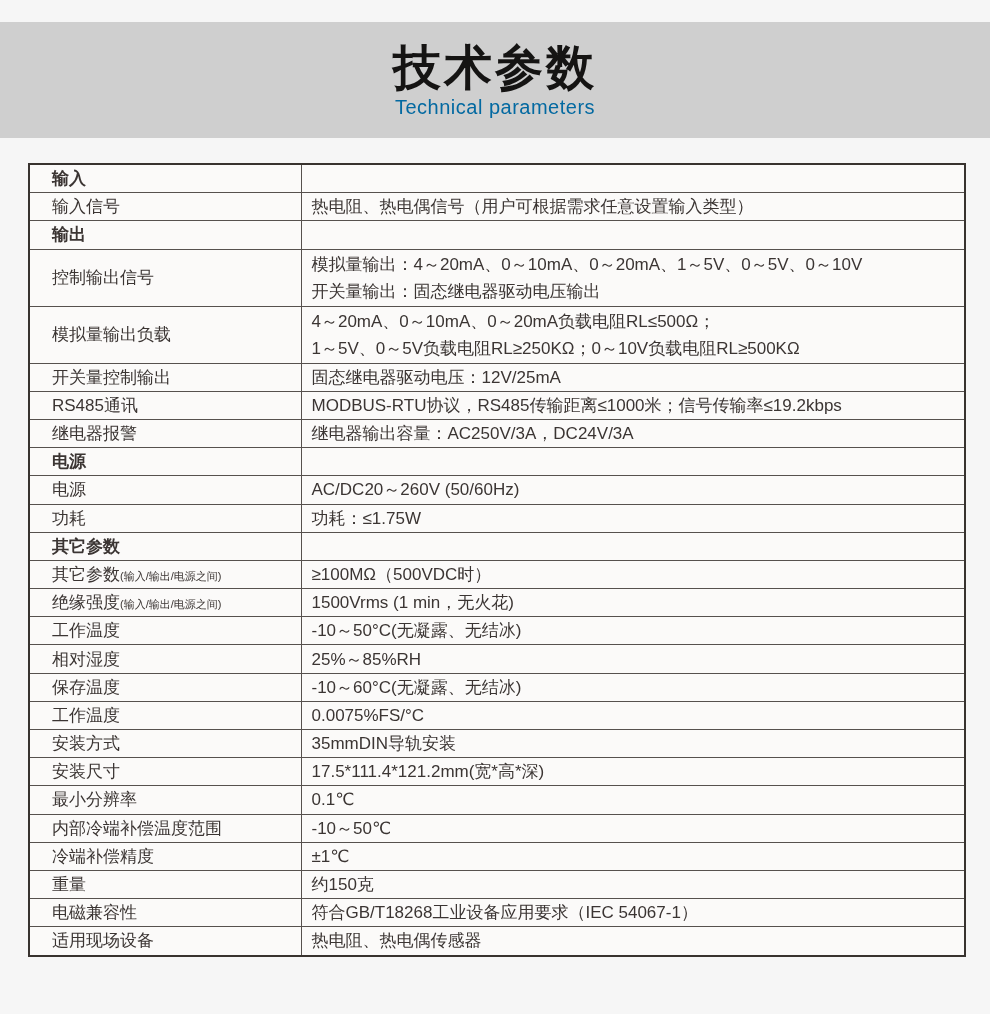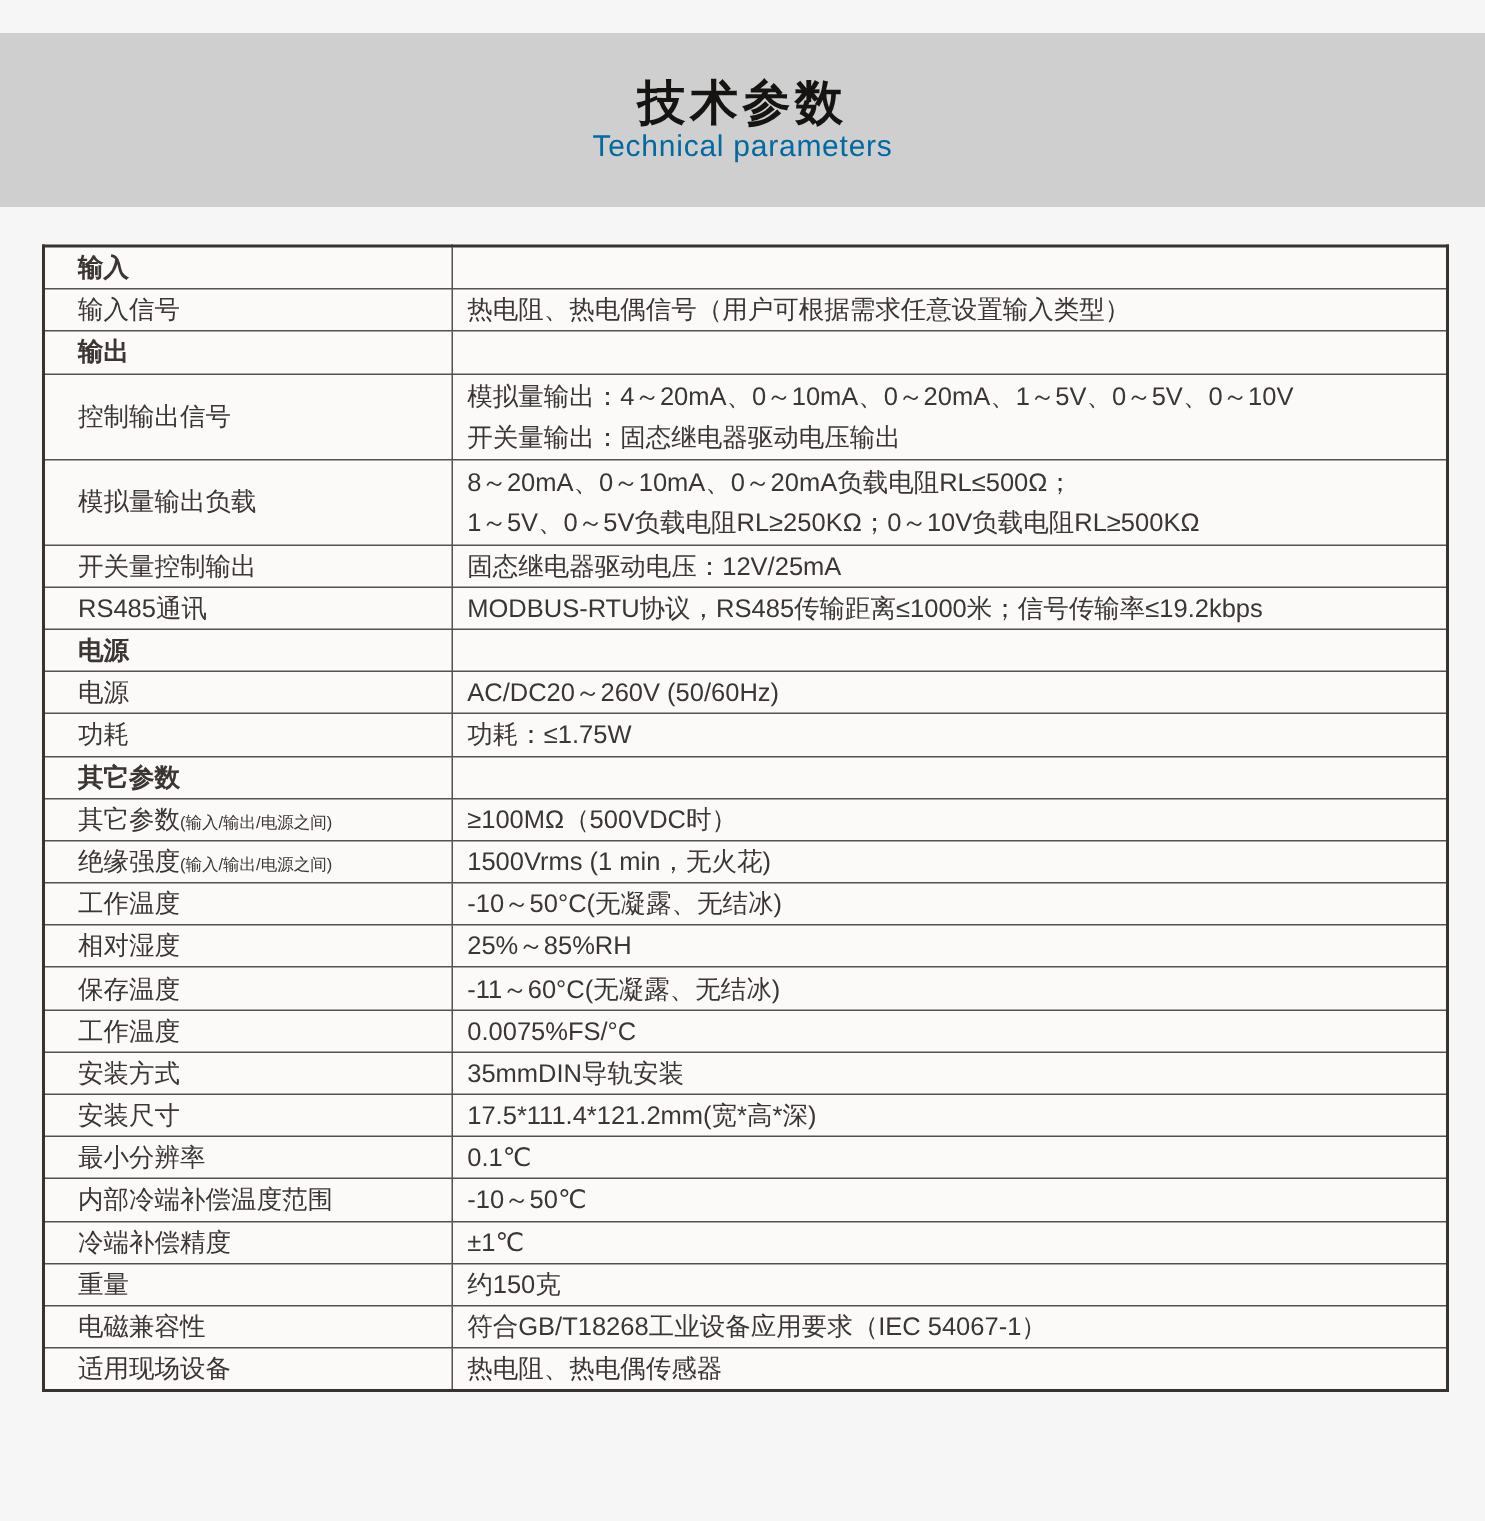--- a/index.html
+++ b/index.html
@@ -10,21 +10,21 @@
     color:#3b3533;
     position:relative;
     overflow:hidden;
   }
   .header-band{
     position:absolute;left:0;top:22px;width:990px;height:116px;
     background:#cfcfcf;
     display:flex;flex-direction:column;align-items:center;justify-content:center;
   }
   .page-title{
-    font-size:32px;font-weight:700;color:#151413;
+    font-size:48px;font-weight:700;color:#151413;
     letter-spacing:3px;line-height:1.05;margin-top:2px;
   }
   .page-subtitle{
     font-size:20px;color:#0369a1;letter-spacing:0.5px;margin-top:2px;
   }
   table.params{
     position:absolute;left:28px;top:163px;width:938px;
     border-collapse:collapse;table-layout:fixed;
     background:#fbfaf9;
     border:2px solid #38332f;
@@ -77,36 +77,42 @@
       <tr class="row-double">
         <td class="col-label"><span class="label-main">控制输出信号</span></td>
         <td class="col-value">
           <div class="value-line">模拟量输出：4～20mA、0～10mA、0～20mA、1～5V、0～5V、0～10V</div>
           <div class="value-line">开关量输出：固态继电器驱动电压输出</div>
         </td>
       </tr>
       <tr class="row-double">
         <td class="col-label"><span class="label-main">模拟量输出负载</span></td>
         <td class="col-value">
-          <div class="value-line">8～20mA、0～10mA、0～20mA负载电阻RL≤500Ω；</div>
+          <div class="value-line">4～20mA、0～10mA、0～20mA负载电阻RL≤500Ω；</div>
           <div class="value-line">1～5V、0～5V负载电阻RL≥250KΩ；0～10V负载电阻RL≥500KΩ</div>
         </td>
       </tr>
       <tr class="row-single">
         <td class="col-label"><span class="label-main">开关量控制输出</span></td>
         <td class="col-value">
           <div class="value-line">固态继电器驱动电压：12V/25mA</div>
         </td>
       </tr>
       <tr class="row-single">
         <td class="col-label"><span class="label-main">RS485通讯</span></td>
         <td class="col-value">
           <div class="value-line">MODBUS-RTU协议，RS485传输距离≤1000米；信号传输率≤19.2kbps</div>
         </td>
       </tr>
+      <tr class="row-single">
+        <td class="col-label"><span class="label-main">继电器报警</span></td>
+        <td class="col-value">
+          <div class="value-line">继电器输出容量：AC250V/3A，DC24V/3A</div>
+        </td>
+      </tr>
       <tr class="row-single row-section">
         <td class="col-label"><span class="label-main">电源</span></td>
         <td class="col-value"></td>
       </tr>
       <tr class="row-single">
         <td class="col-label"><span class="label-main">电源</span></td>
         <td class="col-value">
           <div class="value-line">AC/DC20～260V (50/60Hz)</div>
         </td>
       </tr>
@@ -140,21 +146,21 @@
       </tr>
       <tr class="row-single">
         <td class="col-label"><span class="label-main">相对湿度</span></td>
         <td class="col-value">
           <div class="value-line">25%～85%RH</div>
         </td>
       </tr>
       <tr class="row-single">
         <td class="col-label"><span class="label-main">保存温度</span></td>
         <td class="col-value">
-          <div class="value-line">-11～60°C(无凝露、无结冰)</div>
+          <div class="value-line">-10～60°C(无凝露、无结冰)</div>
         </td>
       </tr>
       <tr class="row-single">
         <td class="col-label"><span class="label-main">工作温度</span></td>
         <td class="col-value">
           <div class="value-line">0.0075%FS/°C</div>
         </td>
       </tr>
       <tr class="row-single">
         <td class="col-label"><span class="label-main">安装方式</span></td>

